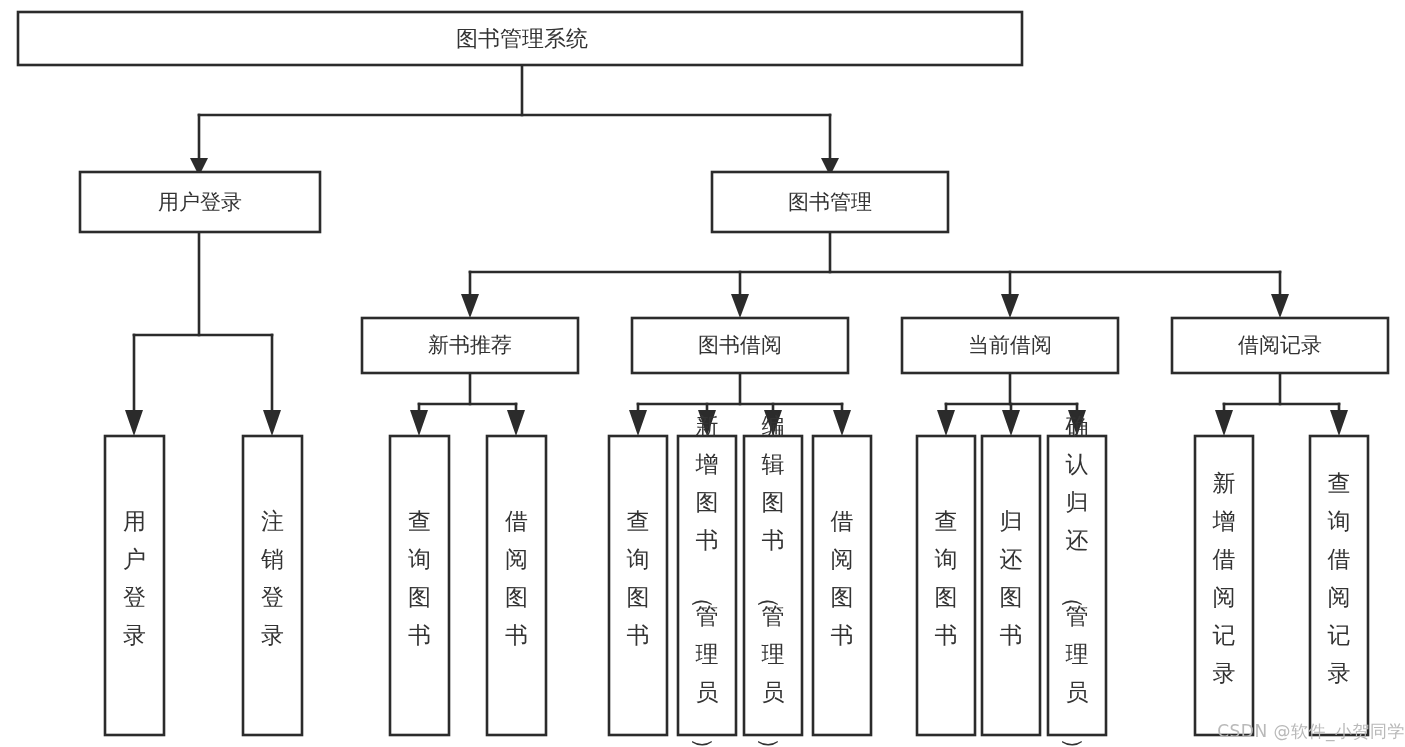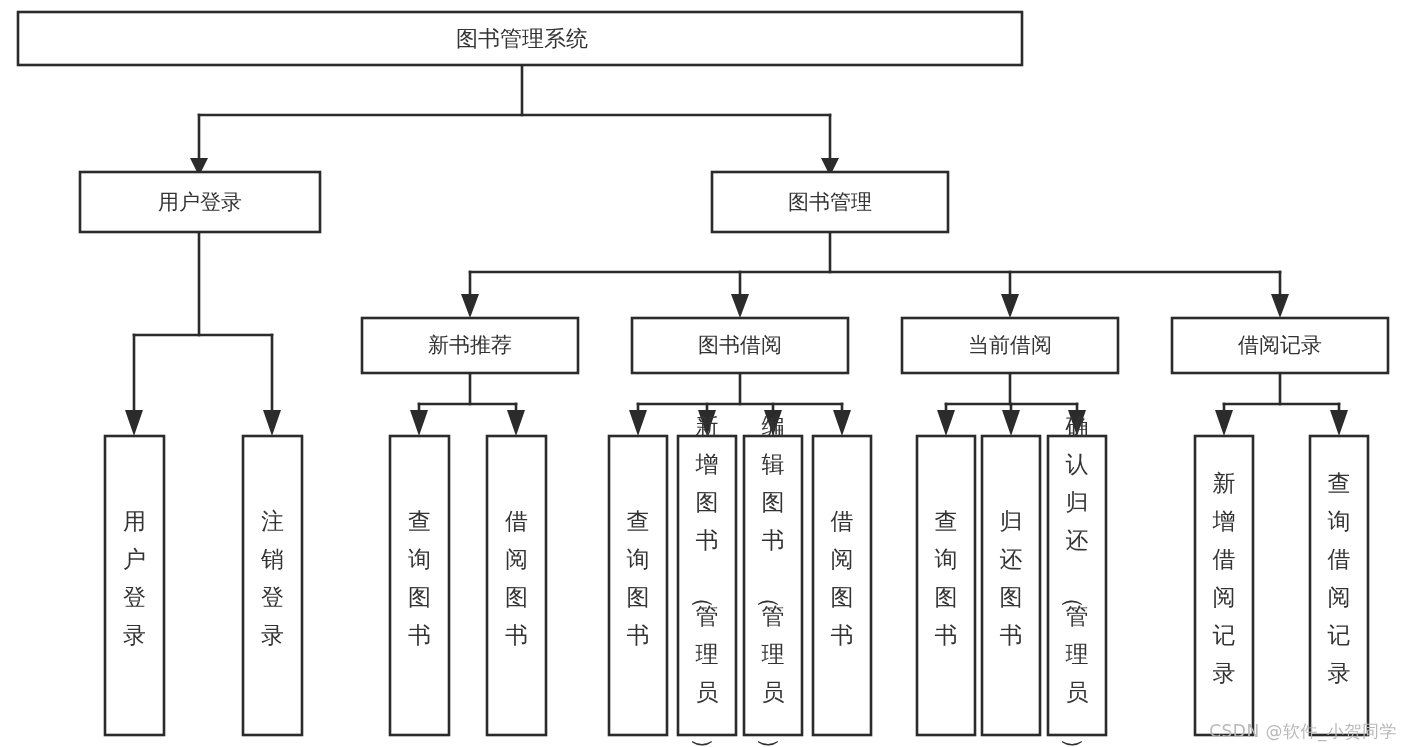--- a/index.html
+++ b/index.html
@@ -56,21 +56,21 @@
     stroke-width: 2.6;
     fill: none;
     stroke-linecap: square;
   }
   .arrow-head {
     fill: #2b2b2b;
     stroke: none;
   }
   .watermark {
     position: absolute;
-    right: 8px;
+    right: 0;
     bottom: 4px;
     font-family: "DejaVu Sans", "Liberation Sans", sans-serif;
     font-size: 17px;
     color: #b9b9b9;
     letter-spacing: 0.5px;
     white-space: nowrap;
     user-select: none;
   }
 </style>
 </head>

